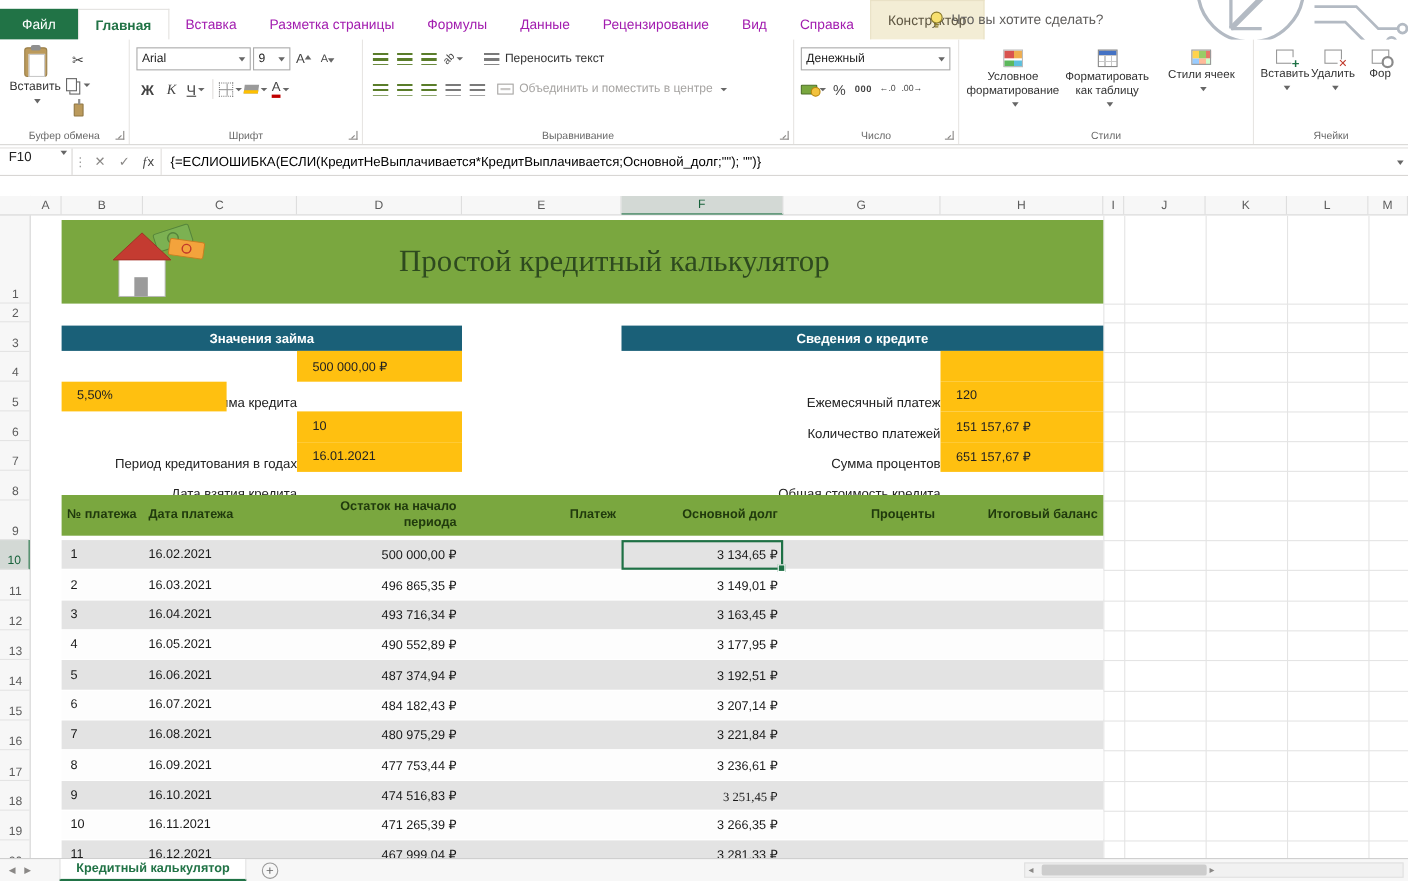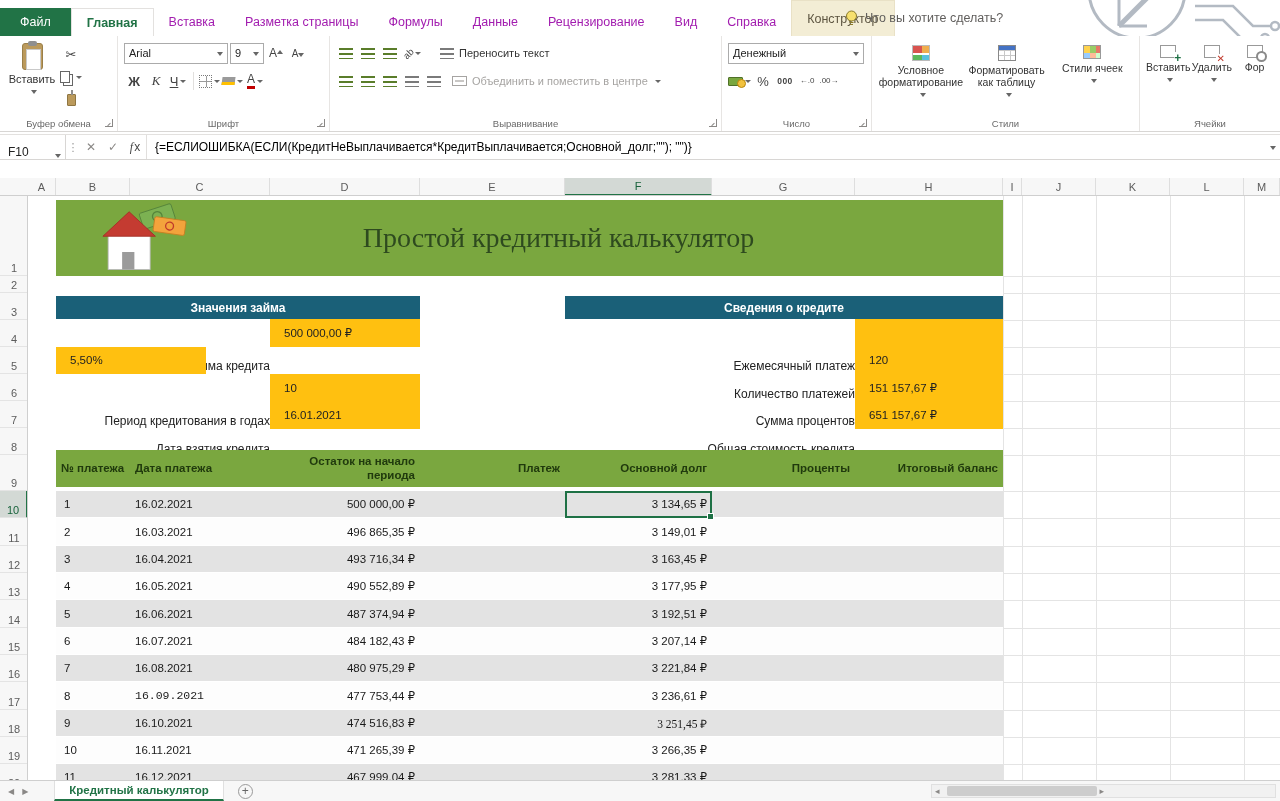--- a/index.html
+++ b/index.html
@@ -82,21 +82,21 @@
 
   .g-cells{flex:1;display:flex;overflow:hidden;border-right:none;}
   .cell-btn{width:48px;display:flex;flex-direction:column;align-items:center;gap:3px;padding-top:5px;cursor:pointer;}
   .ic-cellbase{width:16px;height:13px;border:1px solid #999;background:#fff;position:relative;}
   .ic-cellbase.ins::after{content:"+";position:absolute;right:-6px;bottom:-7px;color:#1e7145;font-weight:bold;font-size:12px;line-height:1;background:#fff;}
   .ic-cellbase.del::after{content:"✕";position:absolute;right:-6px;bottom:-7px;color:#c0392b;font-weight:bold;font-size:10px;line-height:1;background:#fff;}
   .ic-cellbase.fmt::after{content:"";position:absolute;right:-5px;bottom:-5px;width:7px;height:7px;border-radius:50%;border:2px solid #8a8a8a;background:#fff;}
 
   
   .fbar{position:absolute;top:134px;left:0;right:0;height:26px;background:#fff;border-top:1px solid #e3e1df;border-bottom:1px solid #d8d6d4;display:flex;align-items:stretch;}
-  .namebox{width:66px;border-right:1px solid #d8d6d4;display:flex;align-items:flex-end;padding:0 4px 0 8px;font-size:12px;color:#222;justify-content:space-between;cursor:pointer;}
+  .namebox{width:66px;border-right:1px solid #d8d6d4;display:flex;align-items:flex-start;padding:0 4px 0 8px;font-size:12px;color:#222;justify-content:space-between;cursor:pointer;}
   .fdots{width:14px;display:flex;align-items:center;justify-content:center;color:#9a9a9a;font-size:11px;}
   .fbtn{width:22px;display:flex;align-items:center;justify-content:center;color:#8a8886;font-size:12px;cursor:pointer;}
   .fbtn.fx{color:#444;}
   .fbtn.fx i{font-family:"Liberation Serif",serif;margin-right:1px;}
   .ftext{flex:1;display:flex;align-items:center;padding-left:8px;font-size:12px;color:#000;border-left:1px solid #e1dfdd;white-space:nowrap;overflow:hidden;cursor:text;}
   .fexpand{width:18px;display:flex;align-items:center;justify-content:center;color:#8a8886;cursor:pointer;}
 
   
   .sheet{position:absolute;top:178px;left:0;width:1280px;height:602px;overflow:hidden;background:#fff;}
   .corner{position:absolute;left:0;top:0;width:28px;height:18px;background:#f5f5f5;border-right:1px solid #cfcfcf;border-bottom:1px solid #cfcfcf;cursor:pointer;}
@@ -583,21 +583,21 @@
             <div class="pc" style="width: 74px;">7</div>
             <div class="pc" style="width: 140px;">16.08.2021</div>
             <div class="pc right" style="width: 150px;">480 975,29 ₽</div>
             <div class="pc right" style="width: 145px;"></div>
             <div class="pc right" style="width: 147px;">3 221,84 ₽</div>
             <div class="pc right" style="width: 143px;"></div>
             <div class="pc right" style="width: 148px;"></div>
           </div>
           <div class="prow even" style="top: 486px; height: 27px;">
             <div class="pc" style="width: 74px;">8</div>
-            <div class="pc" style="width: 140px; font-family: Liberation Mono, monospace;">16.09.2021</div>
+            <div class="pc" style="width: 140px;">16.09.2021</div>
             <div class="pc right" style="width: 150px;">477 753,44 ₽</div>
             <div class="pc right" style="width: 145px;"></div>
             <div class="pc right" style="width: 147px;">3 236,61 ₽</div>
             <div class="pc right" style="width: 143px;"></div>
             <div class="pc right" style="width: 148px;"></div>
           </div>
           <div class="prow odd" style="top: 514px; height: 26px;">
             <div class="pc" style="width: 74px;">9</div>
             <div class="pc" style="width: 140px;">16.10.2021</div>
             <div class="pc right" style="width: 150px;">474 516,83 ₽</div>

